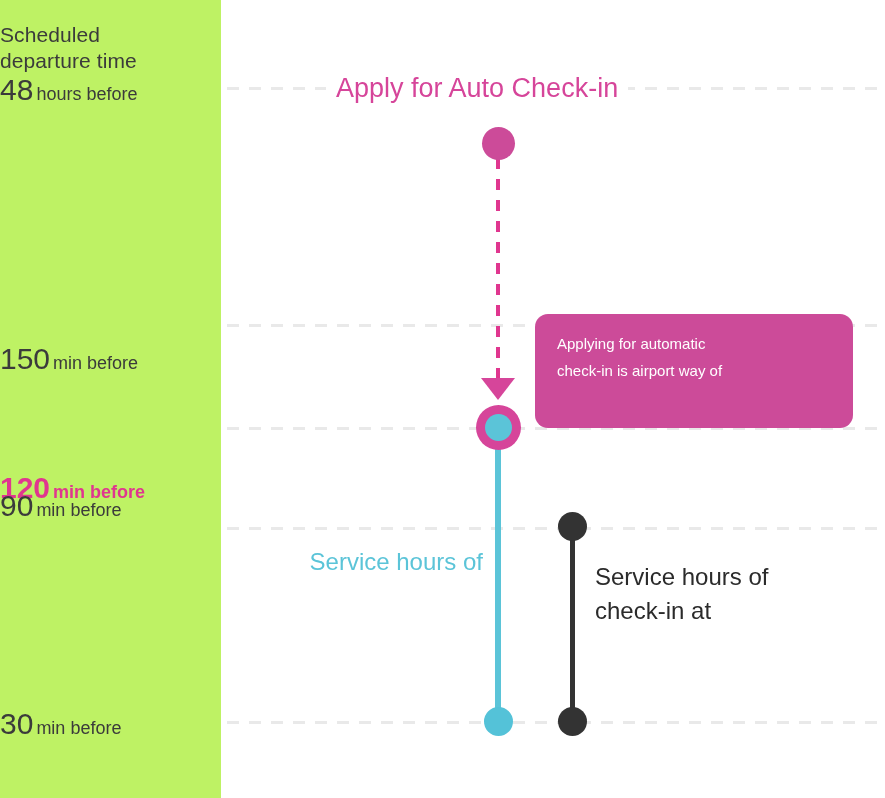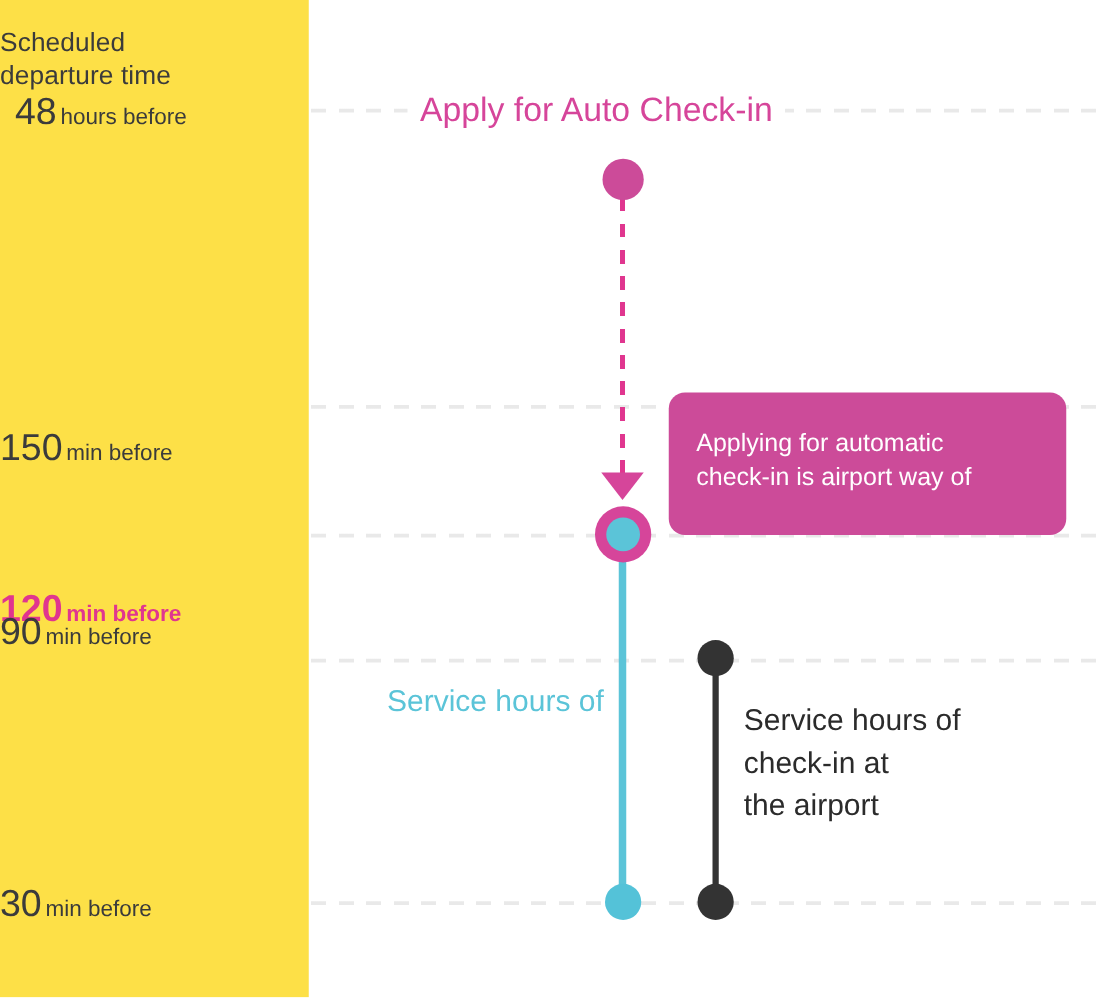--- a/index.html
+++ b/index.html
@@ -19,23 +19,23 @@
     height: 798px;
     background: #ffffff;
     overflow: hidden;
   }
 
   
   .axis-panel {
     position: absolute;
     left: 0;
     top: 0;
-    width: 247px;
+    width: 221px;
     height: 798px;
-    background: #fde047;
+    background: #bef264;
   }
 
   .axis-heading {
     position: absolute;
     left: 0;
     top: 22px;
     width: 205px;
     color: #3b3b3b;
     font-size: 21px;
     line-height: 26px;
@@ -173,24 +173,24 @@
     white-space: nowrap;
     background: #ffffff;
     padding: 0 10px;
   }
 
   .callout {
     position: absolute;
     background: #cc4b99;
     border-radius: 13px;
     color: #ffffff;
-    font-size: 20px;
+    font-size: 15px;
     line-height: 27px;
     font-weight: 400;
-    padding: 28px 20px 18px 22px;
+    padding: 16px 20px 18px 22px;
     box-sizing: border-box;
   }
   .callout .line { display: block; white-space: nowrap; }
 
   .label-app {
     position: absolute;
     color: #5bc4d8;
     font-size: 24px;
     line-height: 34px;
     text-align: right;
@@ -248,33 +248,32 @@
       <span class="line">check-in is airport way of</span>
     </div>
 
     <div class="label-app" style="left:0px; top:545px; width:262px;">
       <span class="line">Service hours of</span>
     </div>
 
     <div class="label-airport" style="left:374px; top:560px; width:250px;">
       <span class="line">Service hours of</span>
       <span class="line">check-in at</span>
-      <span class="line">the airport</span>
     </div>
 
   </div>
 
   <div class="axis-panel">
 
     <div class="axis-heading">
       <div>Scheduled</div>
       <div>departure time</div>
     </div>
 
-    <div class="axis-label" style="top:75px;padding-left:12px;">
+    <div class="axis-label" style="top:75px;">
       <span class="big">48</span><span class="small">hours before</span>
     </div>
 
     <div class="axis-label" style="top:312px;margin-top:32px;">
       <span class="big">150</span><span class="small">min before</span>
     </div>
 
     <div class="axis-label highlight" style="top:429px;margin-top:44px;">
       <span class="big">120</span><span class="small">min before</span>
     </div>

